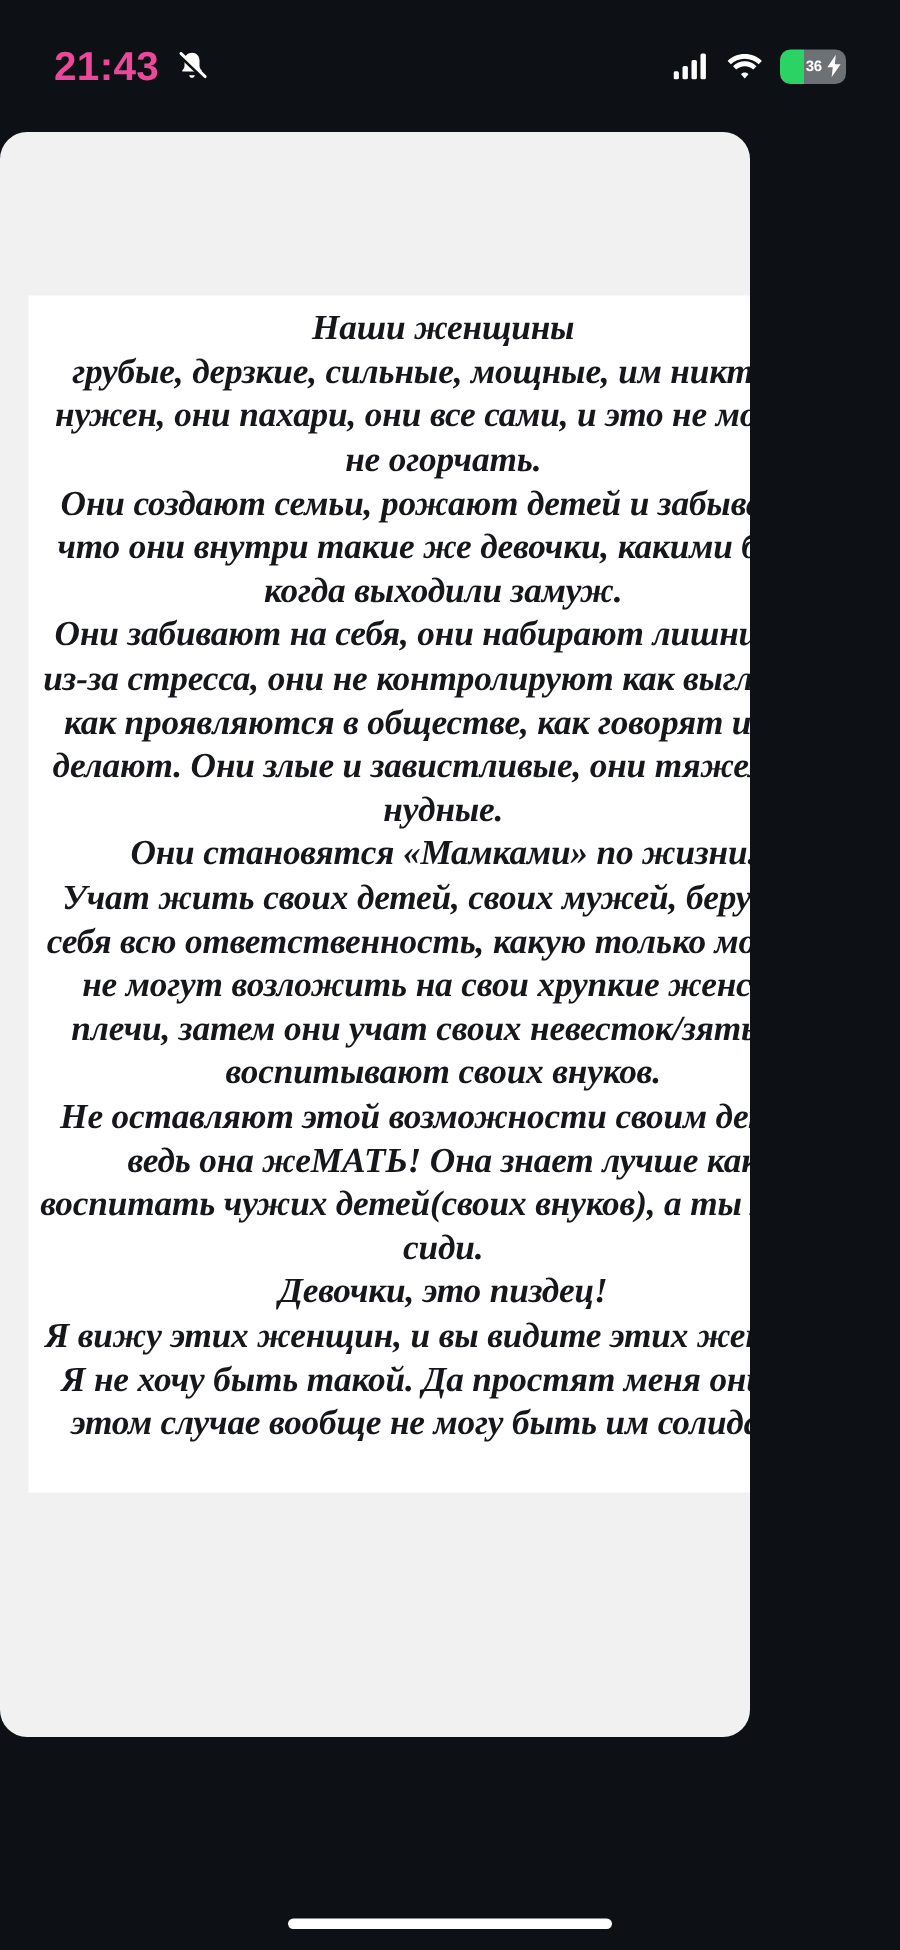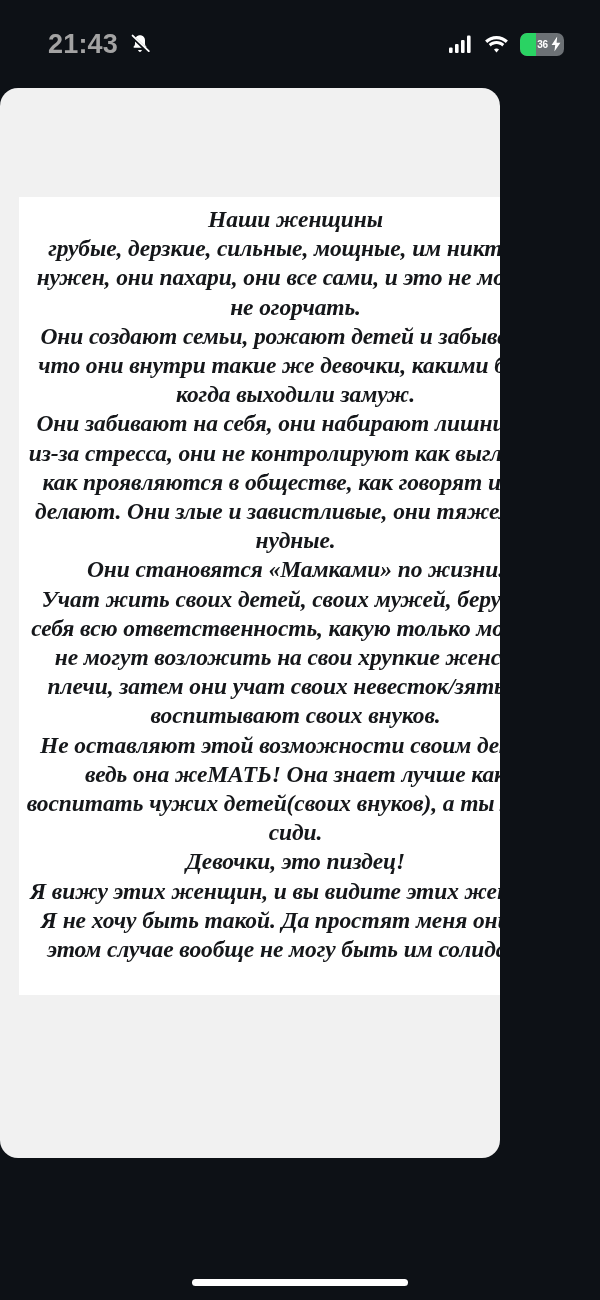--- a/index.html
+++ b/index.html
@@ -32,23 +32,22 @@
   .status-left {
     display: flex;
     align-items: center;
     gap: 10px;
   }
   .status-time {
     font-size: 27px;
     font-weight: 600;
     letter-spacing: 0.2px;
     line-height: 1;
-    color: #a3a3a3;
+    color: #ec4899;
     font-family: "Liberation Sans", sans-serif;
-    margin-left: 12px;
   }
   .bell-muted-icon {
     display: block;
     width: 24px;
     height: 24px;
   }
   .status-right {
     display: flex;
     align-items: center;
     gap: 11px;

